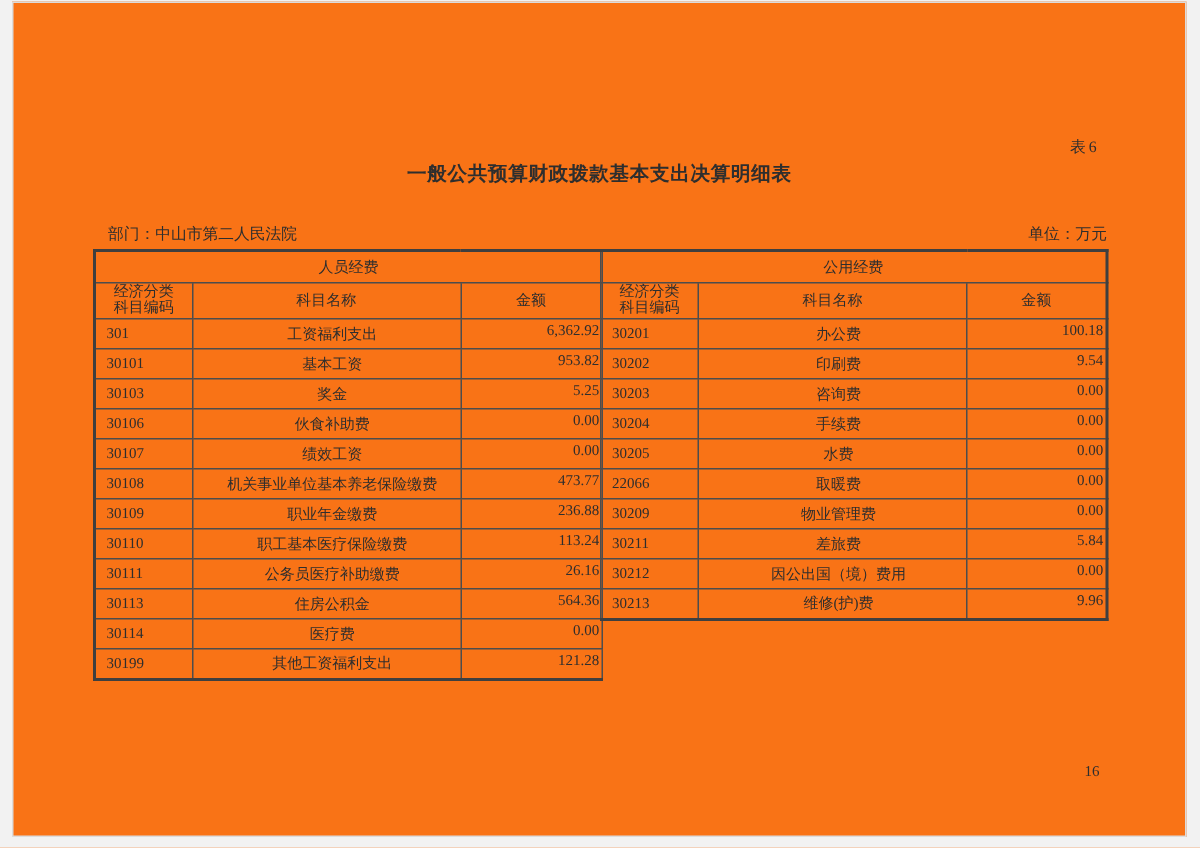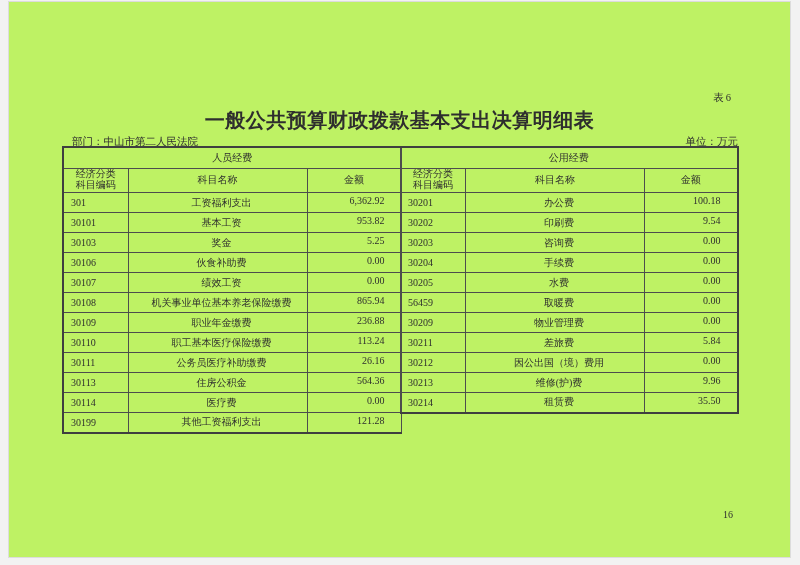--- a/index.html
+++ b/index.html
@@ -6,70 +6,70 @@
   html, body {
     width: 800px; height: 565px;
     background: #f2f2f2;
     font-family: "Liberation Serif", "DejaVu Serif", serif;
     color: #2e2e2e;
   }
   .page {
     position: absolute;
     left: 8px; top: 1px;
     width: 783px; height: 557px;
-    background: #bef264;
+    background: #f97316;
     border: 1px solid #dcdcdc;
   }
   .table-tag {
     position: absolute;
     top: 89px; right: 57px;
     font-size: 10.5px;
     letter-spacing: 2px;
   }
   .doc-title {
     position: absolute;
     top: 105px; left: 0; width: 100%;
     text-align: center;
-    font-size: 20px;
+    font-size: 13px;
     font-weight: bold;
     letter-spacing: 0.5px;
   }
   .meta-line {
     position: absolute;
-    top: 133px; left: 63px; right: 52px;
+    top: 147px; left: 63px; right: 52px;
     height: 15px;
     font-size: 10.5px;
   }
   .meta-dept { float: left; }
   .meta-unit { float: right; }
   table.budget {
     position: absolute;
-    top: 144px;
+    top: 164px;
     border-collapse: collapse;
     table-layout: fixed;
     border: 2px solid #3f3f3f;
     font-size: 10px;
   }
   table.budget.left-half  { left: 53px;  width: 338px; border-right-width: 1px; }
   table.budget.right-half { left: 391px; width: 337px; border-left-width: 1px; }
   table.budget td, table.budget th {
     border: 1px solid #4d4d4d;
     font-weight: normal;
     overflow: hidden;
     white-space: nowrap;
   }
   tr.group-row    { height: 21px; }
   tr.header-row   { height: 24px; }
   tr.data-row     { height: 20px; }
   .group-cell  { text-align: center; vertical-align: middle; }
   .head-cell   { text-align: center; vertical-align: middle; }
-  .head-code   { white-space: pre-line !important; line-height: 1.18; font-family: Liberation Mono, monospace; }
+  .head-code   { white-space: pre-line !important; line-height: 1.18; }
   td.cell-code   { text-align: left;  vertical-align: middle; padding-left: 7px; }
   td.cell-name   { text-align: center;  vertical-align: middle; padding-left: 8px; }
-  td.cell-amount { text-align: right; vertical-align: top; padding-right: 16px; padding-top: 2px; }
+  td.cell-amount { text-align: right; vertical-align: top; padding-right: 1px; padding-top: 2px; }
   .page-number {
     position: absolute;
     top: 507px; right: 57px;
     font-size: 10px;
   }
 </style>
 </head>
 <body>
 
 <div class="page">
@@ -129,21 +129,21 @@
 
         <tr class="data-row">
           <td class="cell-code">30107</td>
           <td class="cell-name">绩效工资</td>
           <td class="cell-amount">0.00</td>
         </tr>
 
         <tr class="data-row">
           <td class="cell-code">30108</td>
           <td class="cell-name">机关事业单位基本养老保险缴费</td>
-          <td class="cell-amount">865.94</td>
+          <td class="cell-amount">473.77</td>
         </tr>
 
         <tr class="data-row">
           <td class="cell-code">30109</td>
           <td class="cell-name">职业年金缴费</td>
           <td class="cell-amount">236.88</td>
         </tr>
 
         <tr class="data-row">
           <td class="cell-code">30110</td>
@@ -224,21 +224,21 @@
 
         <tr class="data-row">
           <td class="cell-code">30205</td>
           <td class="cell-name">水费</td>
           <td class="cell-amount">0.00</td>
         </tr>
 
 
 
         <tr class="data-row">
-          <td class="cell-code">56459</td>
+          <td class="cell-code">22066</td>
           <td class="cell-name">取暖费</td>
           <td class="cell-amount">0.00</td>
         </tr>
 
         <tr class="data-row">
           <td class="cell-code">30209</td>
           <td class="cell-name">物业管理费</td>
           <td class="cell-amount">0.00</td>
         </tr>
 
@@ -253,23 +253,18 @@
           <td class="cell-name">因公出国（境）费用</td>
           <td class="cell-amount">0.00</td>
         </tr>
 
         <tr class="data-row">
           <td class="cell-code">30213</td>
           <td class="cell-name">维修(护)费</td>
           <td class="cell-amount">9.96</td>
         </tr>
 
-        <tr class="data-row">
-          <td class="cell-code">30214</td>
-          <td class="cell-name">租赁费</td>
-          <td class="cell-amount">35.50</td>
-        </tr>
       </tbody>
   </table>
 
   <div class="page-number">16</div>
 
 </div>
 
 </body></html>

